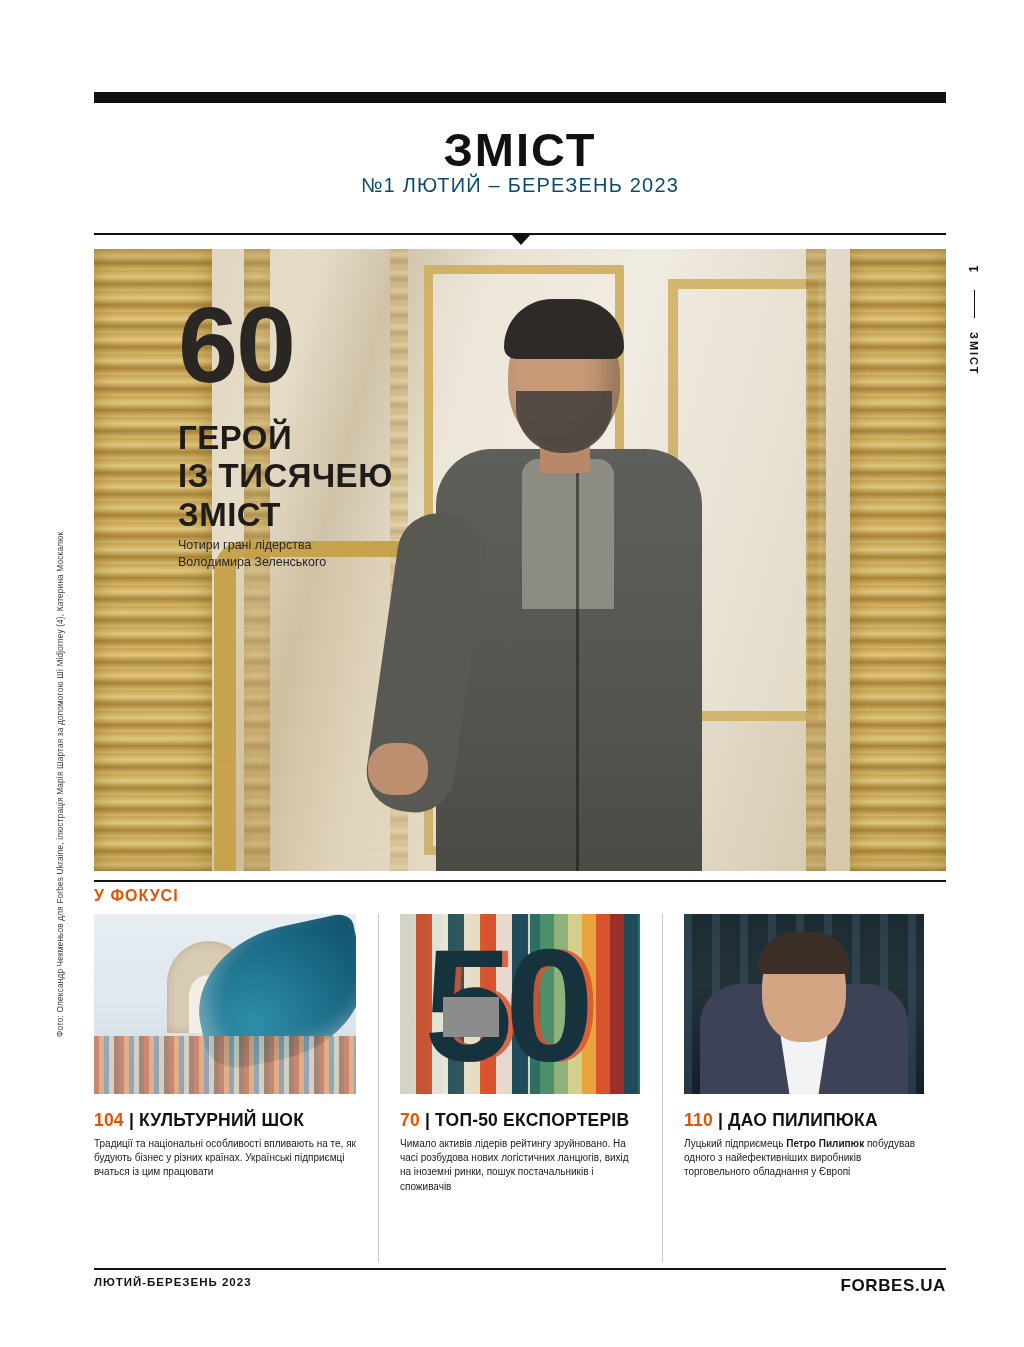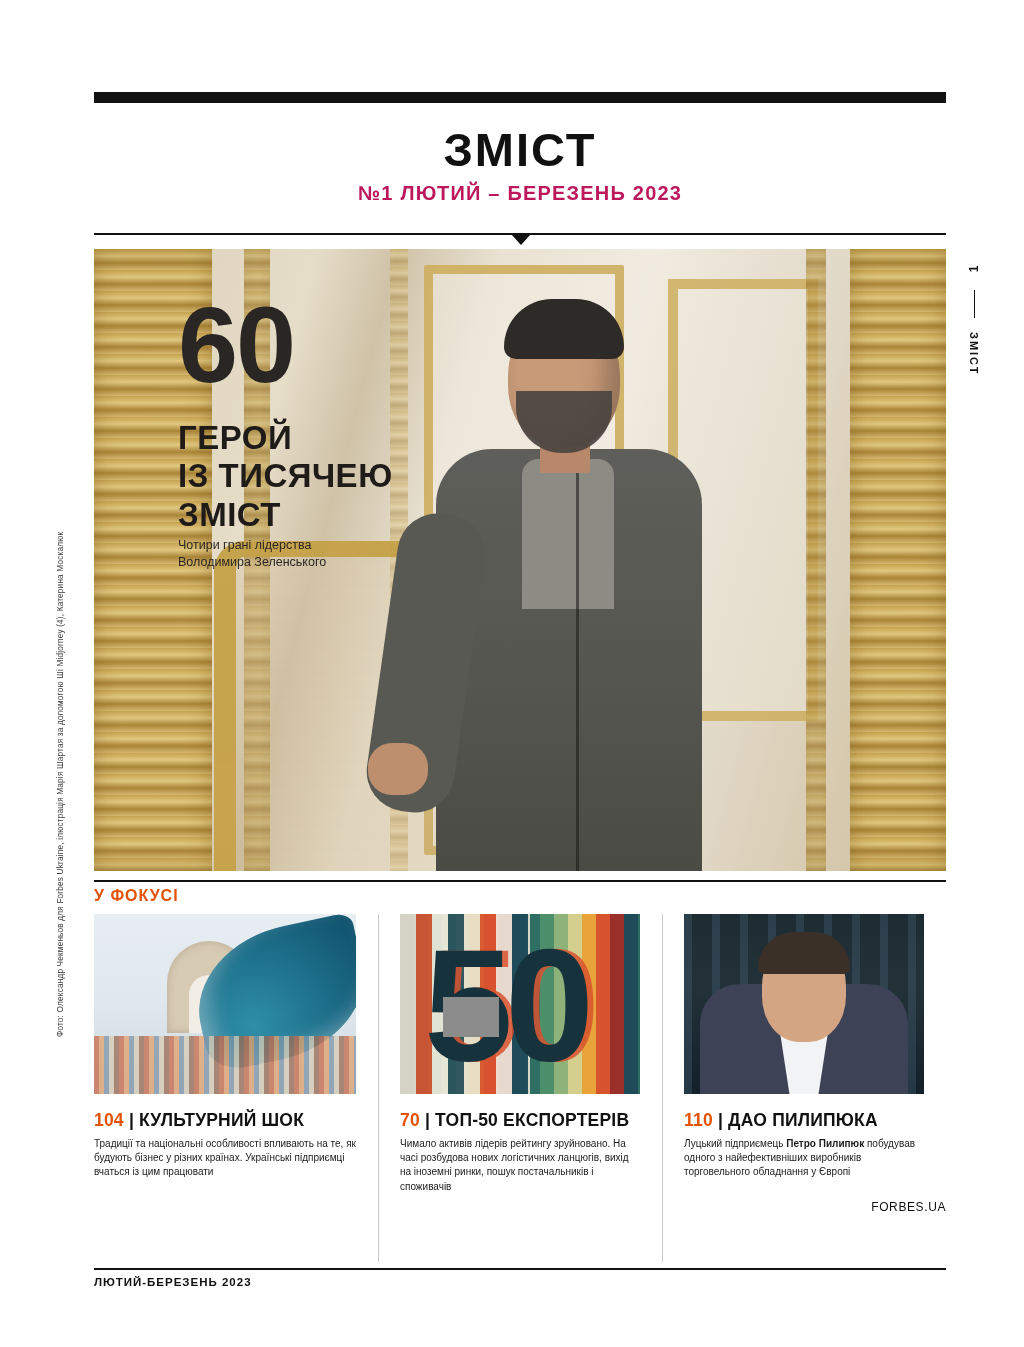--- a/index.html
+++ b/index.html
@@ -37,25 +37,24 @@
     text-align: center;
   }
   .title-main {
     font-size: 47px;
     font-weight: 700;
     letter-spacing: 2px;
     line-height: 1.05;
     color: #111;
   }
   .title-sub {
-    margin-top: 8px;
     font-size: 20px;
-    font-weight: 700;
+    font-weight: 400;
     letter-spacing: 1.2px;
-    color: #be185d;
+    color: #0c4a6e;
   }
 
   .title-rule {
     position: absolute;
     left: 94px; top: 233px;
     width: 852px; height: 2px;
     background: #111;
   }
   .title-arrow {
     position: absolute;
@@ -386,22 +385,22 @@
   
   .footer-rule {
     position: absolute; left: 94px; top: 1268px;
     width: 852px; height: 2px; background: #111;
   }
   .footer-left {
     position: absolute; left: 94px; top: 1276px;
     font-size: 11.5px; font-weight: 700; letter-spacing: 1px; color: #111;
   }
   .footer-right {
-    position: absolute; right: 78px; top: 1200px;
-    font-size: 12px; font-weight: 400; letter-spacing: .6px; color: #111;
+    position: absolute; right: 78px; top: 1276px;
+    font-size: 17px; font-weight: 700; letter-spacing: .6px; color: #111;
   }
 </style>
 </head>
 <body>
 
 <div class="page">
 
   <div class="top-rule"></div>
 
   <div class="title-block">

